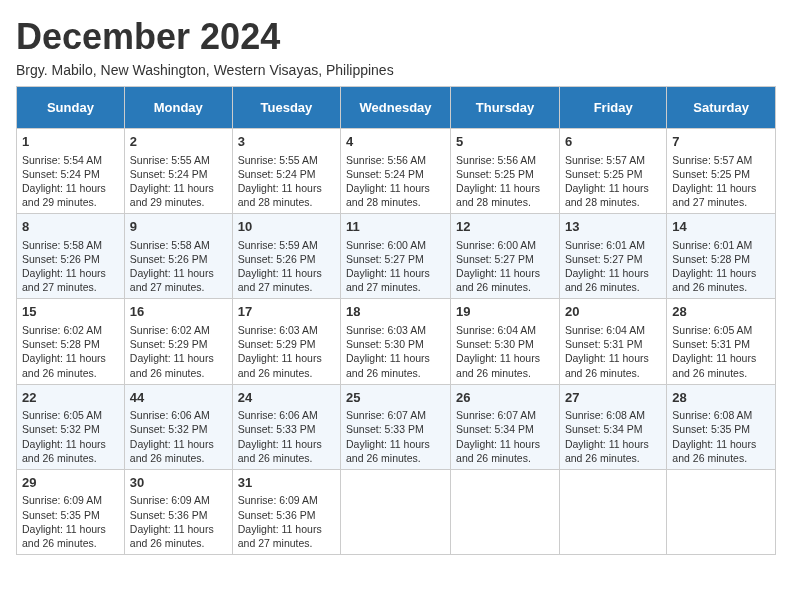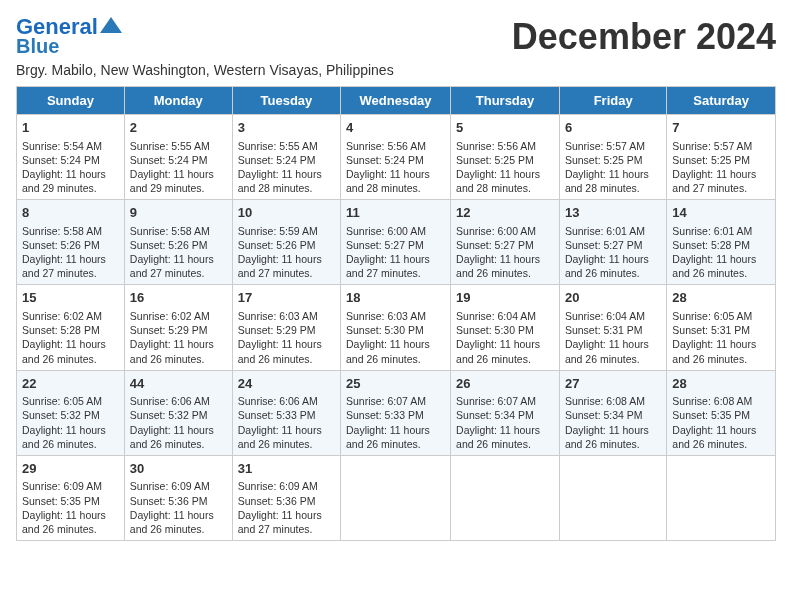--- a/index.html
+++ b/index.html
@@ -43,21 +43,21 @@
     .calendar {
       width: 100%;
       border-collapse: collapse;
     }
     .calendar th {
       background-color: #2979b9;
       color: #fff;
       text-align: center;
       font-size: 13px;
       font-weight: bold;
-      padding: 6px 4px;
+      padding: 13px 4px;
       border: 1px solid #ccc;
     }
     .calendar td {
       vertical-align: top;
       border: 1px solid #ccc;
       padding: 4px 5px;
       width: 113px;
       min-height: 70px;
       background: #fff;
       font-size: 10.5px;
@@ -72,31 +72,20 @@
       font-weight: bold;
       display: block;
       margin-bottom: 2px;
     }
     .empty { background: #fff !important; }
   </style>
 </head>
 <body>
 
 <div class="header">
-  <div class="logo">
-    <div style="display:flex;align-items:center;">
-      <span class="logo-text">
-        <span class="blue">General</span>
-      </span>
-      <svg width="22" height="16" viewBox="0 0 22 16" style="margin-left:2px;margin-top:-4px;">
-        <polygon points="0,16 11,0 22,16" fill="#2979b9"></polygon>
-      </svg>
-    </div>
-    <span class="logo-text" style="color:#2979b9;font-size:20px;margin-top:-2px;">Blue</span>
-  </div>
   <div class="month-title">December 2024</div>
 </div>
 
 <div class="subtitle">Brgy. Mabilo, New Washington, Western Visayas, Philippines</div>
 
 <table class="calendar">
   <thead>
     <tr id="header-row">
         <th>Sunday</th>
         <th>Monday</th>

